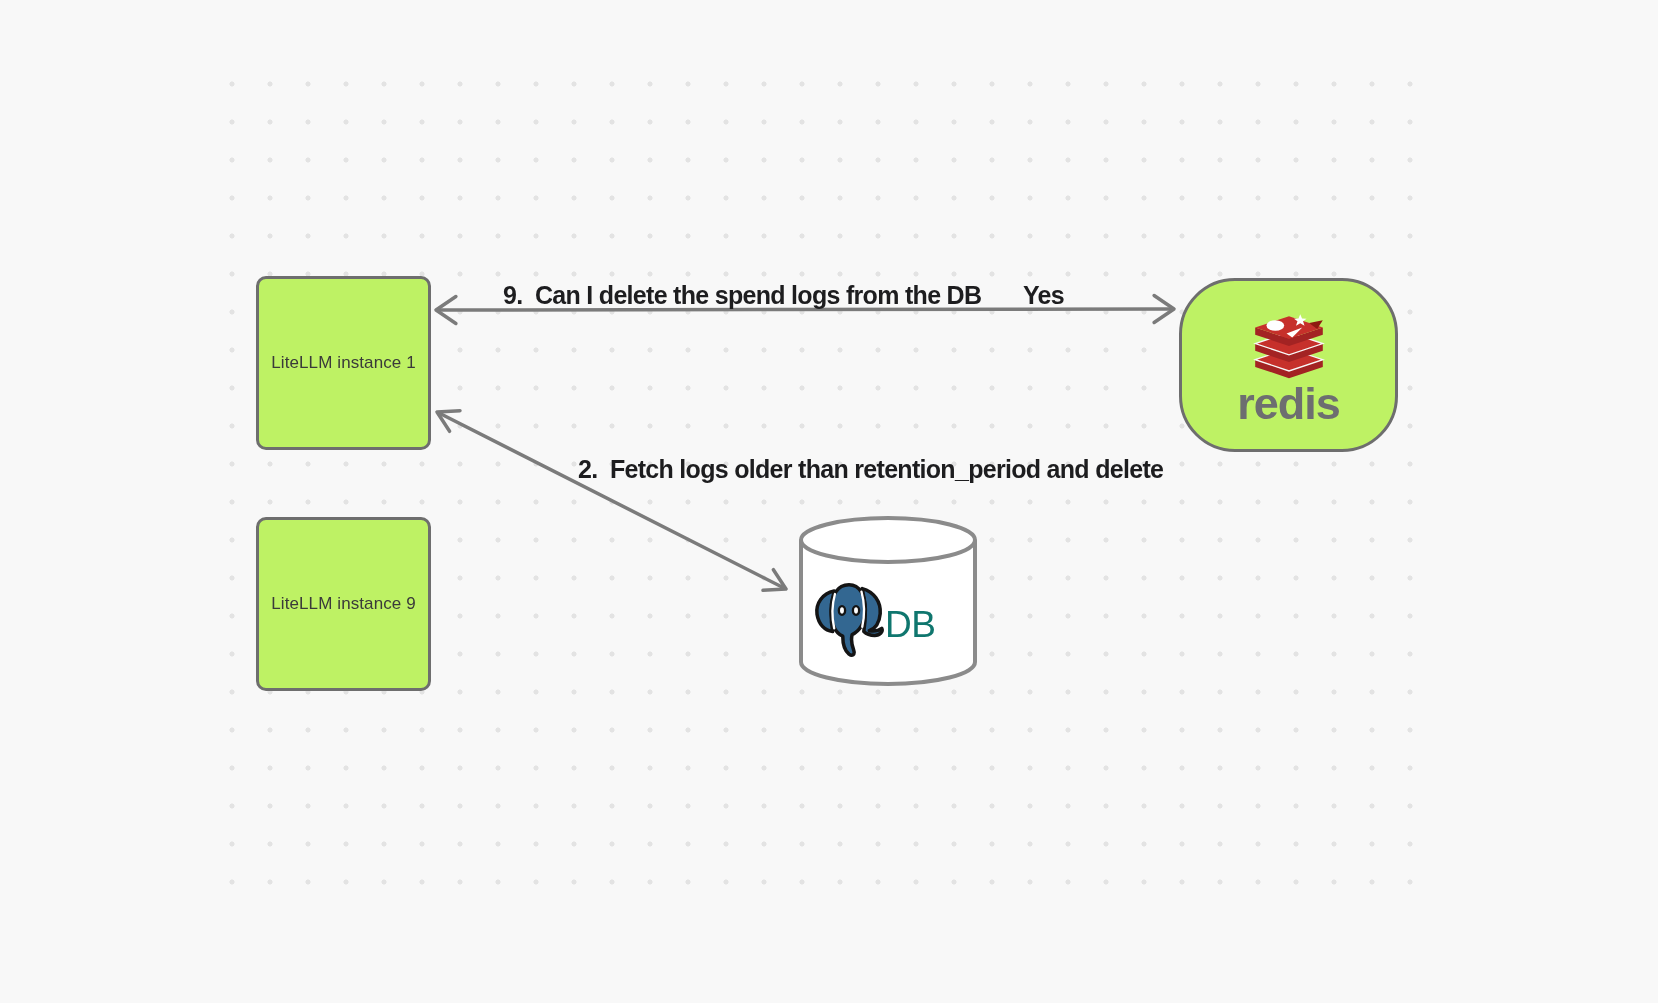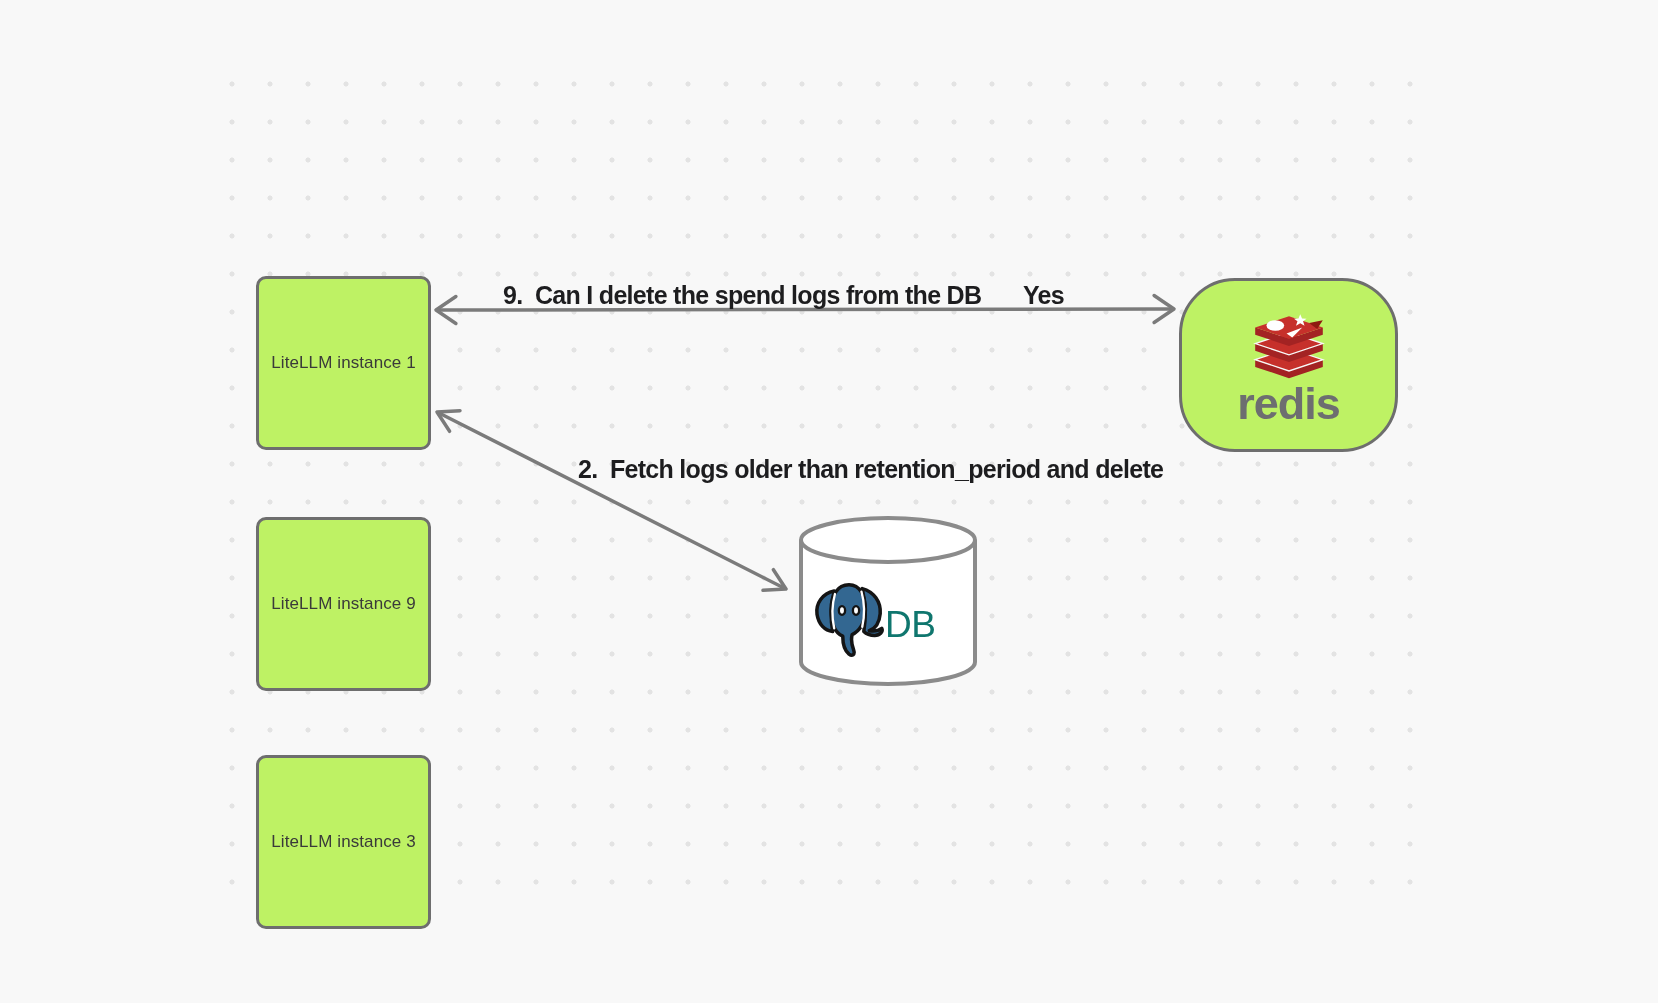--- a/index.html
+++ b/index.html
@@ -115,23 +115,20 @@
       </g>
     </g>
   </svg>
 
   <div class="node box box1">
     <span class="node-label">LiteLLM instance 1</span>
   </div>
   <div class="node box box2">
     <span class="node-label">LiteLLM instance 9</span>
   </div>
-  <div class="node box box3">
-    <span class="node-label">LiteLLM instance 3</span>
-  </div>
 
   <div class="node redis-node">
     <svg width="84" height="66" viewBox="0 0 104 82" xmlns="http://www.w3.org/2000/svg">
 
       <path d="M10 58 L10 67 L52 81 L94 67 L94 58 L52 72 Z" fill="#a32323"></path>
       <path d="M10 58 L52 44 L94 58 L52 72 Z" fill="#c6302b" stroke="#f8f8f8" stroke-width="1.6"></path>
 
       <path d="M10 38 L10 47 L52 61 L94 47 L94 38 L52 52 Z" fill="#a32323"></path>
       <path d="M10 38 L52 24 L94 38 L52 52 Z" fill="#c6302b" stroke="#f8f8f8" stroke-width="1.6"></path>
 

